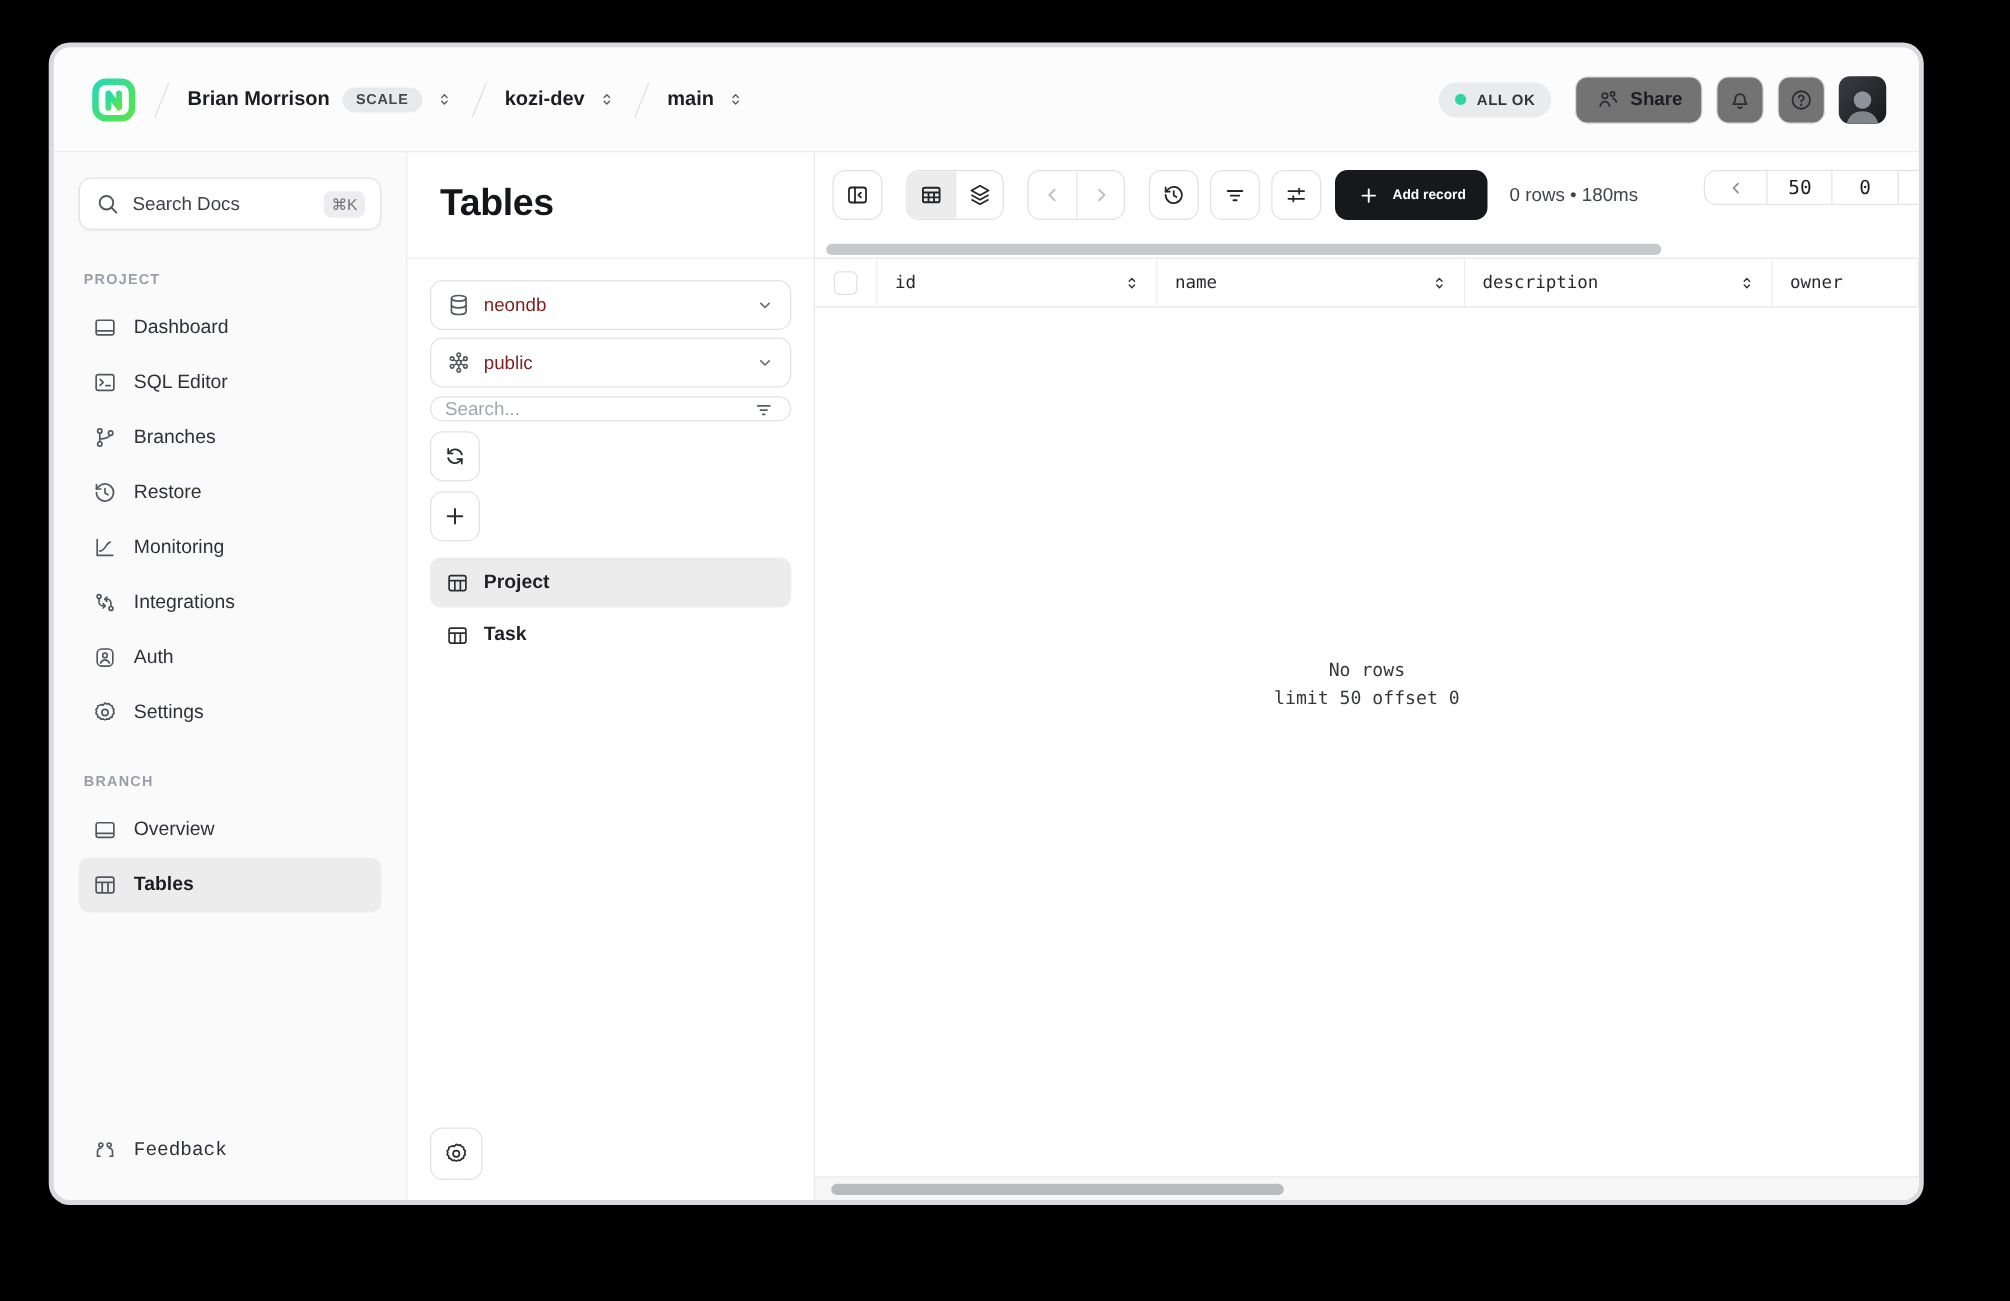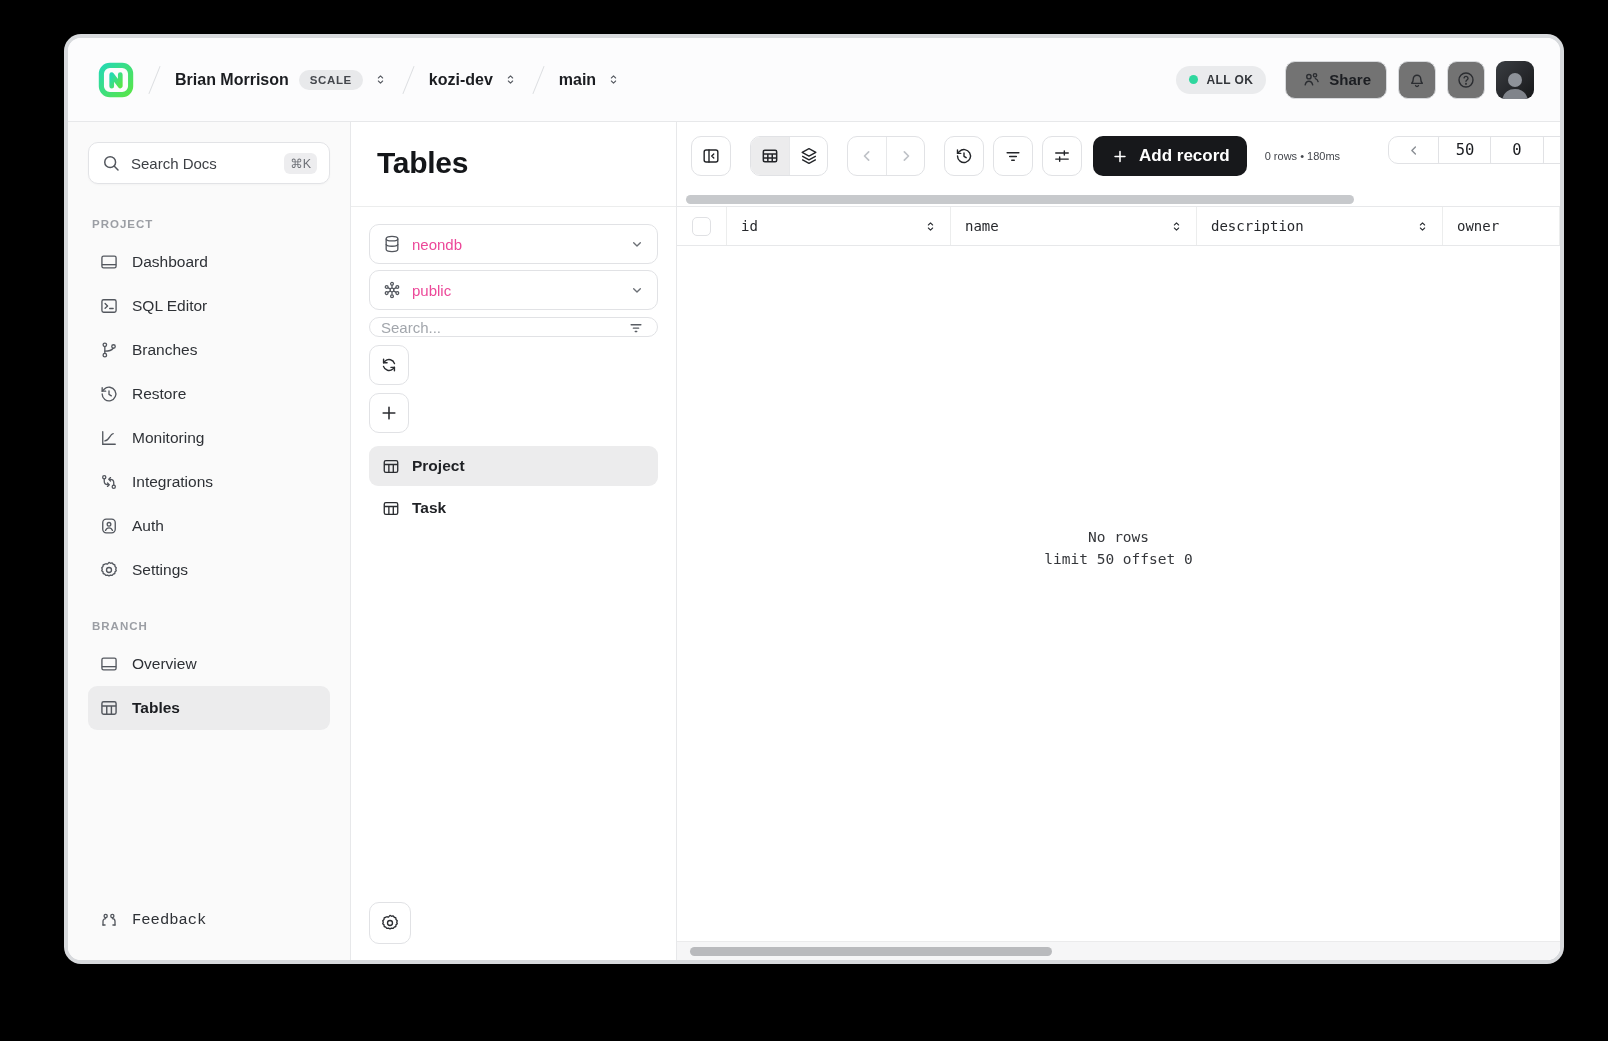--- a/index.html
+++ b/index.html
@@ -1,21 +1,21 @@
 <!DOCTYPE html>
 <html><head>
 <meta charset="utf-8">
 <style>
   * { box-sizing: border-box; margin: 0; padding: 0; }
   html,body { width:1608px; height:1041px; }
   body { background:#000; font-family:"Liberation Sans", sans-serif; overflow:hidden; }
   .canvas { position:relative; width:1608px; height:1041px; background:#000; }
 
   .window {
-    position:absolute; left:68px; top:38px; width:1492px; height:922px;
+    position:absolute; left:43px; top:38px; width:1492px; height:922px;
     background:#fff; border-radius:13px; overflow:hidden;
     box-shadow:0 0 0 4px #d8dadd, 0 18px 40px rgba(0,0,0,.55);
     display:flex; flex-direction:column;
   }
 
   
   .titlebar { height:84px; flex:0 0 84px; background:#fcfcfd; border-bottom:1px solid #e7e8ea;
     display:flex; align-items:center; padding:0 26px 0 30px; }
   .logo { width:36px; height:36px; display:block; }
   .crumb-sep { width:1px; height:30px; background:#dcdee1; transform:rotate(22deg); margin:0 20px; }
@@ -52,21 +52,21 @@
   .nav-item.active { background:#ececed; font-weight:600; color:#1b1d21; }
   .nav-icon { width:20px; height:20px; color:#53575e; flex:0 0 20px; }
   .feedback { margin-top:auto;font-family:Liberation Mono, monospace; }
 
   
   .tables-panel { width:326px; flex:0 0 326px; border-right:1px solid #e7e8ea; display:flex; flex-direction:column; background:#fff; }
   .panel-head { padding:24px 26px 0; height:85px; border-bottom:1px solid #eceded; }
   .panel-title { font-size:30px; font-weight:800; letter-spacing:-.3px; color:#141619; }
   .panel-content { padding:17px 18px 0; display:flex; flex-direction:column; }
   .select { height:40px; border:1px solid #e1e2e5; border-radius:10px; display:flex; align-items:center;
-    gap:10px; padding:0 12px; font-size:15px; color:#ec4899; cursor:pointer; margin-bottom:6px; background:#fff; }
+    gap:10px; padding:0 12px; font-size:15px; color:#7f1d1d; cursor:pointer; margin-bottom:6px; background:#fff; }
   .select .chev { margin-left:auto; width:16px; height:16px; color:#6b6f75; }
   .search-row { display:flex; gap:8px; margin-top:1px;flex-direction:column; }
   .search-box { flex:1; height:40px; border:1px solid #e1e2e5; border-radius:10px; display:flex; align-items:center; padding:0 11px; }
   .search-box input { border:none; outline:none; flex:1; font-size:15px; color:#26282c; min-width:0; background:transparent; font-family:inherit; }
   .search-box input::placeholder { color:#a2a6ac; }
   .sq-btn { width:40px; height:40px; flex:0 0 40px; border:1px solid #e1e2e5; border-radius:10px; background:#fff;
     display:flex; align-items:center; justify-content:center; cursor:pointer; }
   .sq-btn .nav-icon { color:#2b2d31; }
   .table-list { margin-top:13px; display:flex; flex-direction:column; gap:2px; }
   .table-item { height:40px; border-radius:9px; display:flex; align-items:center; gap:11px; padding:0 12px;
@@ -82,23 +82,23 @@
     display:flex; align-items:center; justify-content:center; cursor:pointer; }
   .icon-btn .nav-icon { color:#232529; }
   .seg-group { display:flex; border:1px solid #e1e2e5; border-radius:10px; overflow:hidden; background:#fff; }
   .seg { width:38px; height:38px; display:flex; align-items:center; justify-content:center; cursor:pointer; }
   .seg + .seg { border-left:1px solid #e7e8ea; }
   .seg.active { background:#ececed; }
   .seg .nav-icon { color:#232529; }
   .seg.disabled .nav-icon { color:#bfc2c7; }
   .gap-l { margin-left:10px; }
   .add-record { height:40px; background:#17181b; color:#fff; border:none; border-radius:10px; padding:0 17px;
-    font-size:17px; font-weight:600; display:flex; align-items:center; gap:9px; cursor:pointer; margin-left:2px; font-family:inherit; }
+    font-size:11px; font-weight:600; display:flex; align-items:center; gap:9px; cursor:pointer; margin-left:2px; font-family:inherit; }
   .add-record .nav-icon { color:#fff; width:17px; height:17px; }
-  .stats { font-size:11px; color:#42454b; margin-left:9px; white-space:nowrap; }
+  .stats { font-size:15px; color:#42454b; margin-left:9px; white-space:nowrap; }
   .pagination { position:absolute; right:-14px; top:14px; height:28px; display:flex; align-items:center;
     border:1px solid #e1e2e5; border-radius:10px; background:#fff; overflow:hidden; }
   .pag-cell { width:50px; height:40px; display:flex; align-items:center; justify-content:center; }
   .pag-cell .nav-icon { color:#8b8f95; width:17px; height:17px; }
   .pag-num { width:54px; height:40px; border:1px solid #e1e2e5; border-radius:8px; margin:0 -1px;
     display:flex; align-items:center; justify-content:center;
     font-family:"DejaVu Sans Mono", monospace; font-size:15.5px; color:#1b1d21; background:#fff; }
   .pag-stub { width:30px; height:40px; }
 
   .hscroll-top { height:13px; position:relative; margin-top:7px; }

